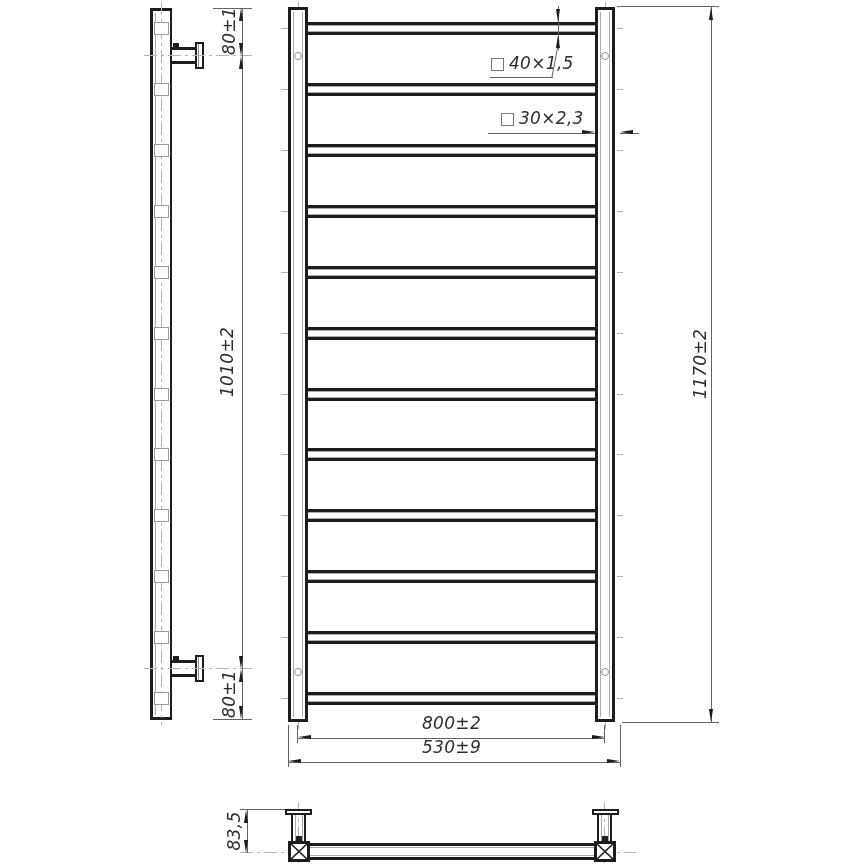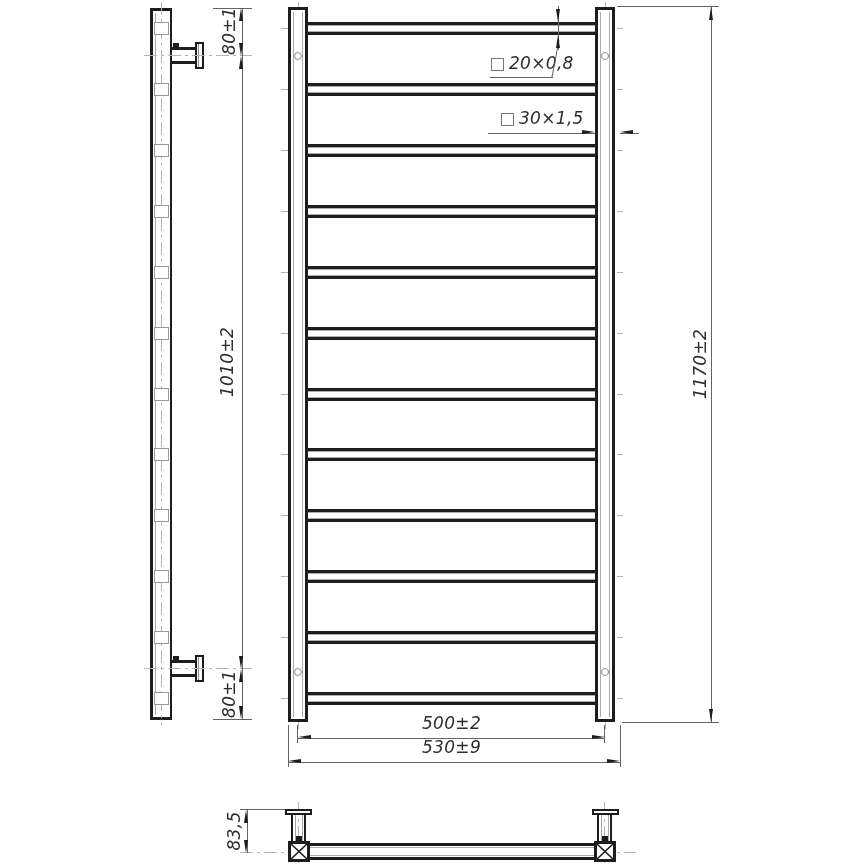--- a/index.html
+++ b/index.html
@@ -134,49 +134,49 @@
 
     <div class="post" style="left:288px;top:7px;width:20px;height:715px;"></div>
     <div class="post" style="left:595px;top:7px;width:20px;height:715px;"></div>
 
     <div class="hole" style="left:294px;top:52px;"></div>
     <div class="hole" style="left:601px;top:52px;"></div>
     <div class="hole" style="left:294px;top:668px;"></div>
     <div class="hole" style="left:601px;top:668px;"></div>
 
     <div class="sq-icon" style="left:491px;top:58px;"></div>
-    <div class="dimtxt" style="left: 509px; top: 53px; color: rgb(46, 46, 46);">20×0,8</div>
+    <div class="dimtxt" style="left: 509px; top: 53px; color: rgb(46, 46, 46);">40×1,5</div>
     <div class="ln-dim" style="left: 490px; top: 76.5px; width: 63px; height: 1px; background: rgb(99, 99, 99);"></div>
     <svg style="left:544px;top:36px;" width="20" height="45">
       <line x1="8" y1="41" x2="15" y2="4" stroke="#636363" stroke-width="1"></line>
     </svg>
     <div class="ln-dim" style="left: 558px; top: 6px; width: 1px; height: 44px; background: rgb(99, 99, 99);"></div>
     <div class="arr arr-down" style="left:556px;top:9px;"></div>
     <div class="arr arr-up" style="left:556px;top:35px;"></div>
 
     <div class="sq-icon" style="left:501px;top:113px;"></div>
-    <div class="dimtxt" style="left: 519px; top: 108px; color: rgb(46, 46, 46);">30×1,5</div>
+    <div class="dimtxt" style="left: 519px; top: 108px; color: rgb(46, 46, 46);">30×2,3</div>
     <div class="ln-dim" style="left: 488px; top: 132.5px; width: 107px; height: 1px; background: rgb(99, 99, 99);"></div>
     <div class="ln-dim" style="left: 620px; top: 132.5px; width: 19px; height: 1px; background: rgb(99, 99, 99);"></div>
     <div class="arr arr-right" style="left:582px;top:130px;"></div>
     <div class="arr arr-left" style="left:620px;top:130px;"></div>
 
     <div class="ln-dim" style="left: 617px; top: 6px; width: 102px; height: 1px; background: rgb(99, 99, 99);"></div>
     <div class="ln-dim" style="left: 622px; top: 721.5px; width: 97px; height: 1px; background: rgb(99, 99, 99);"></div>
     <div class="ln-dim" style="left: 711px; top: 6.5px; width: 1px; height: 715px; background: rgb(99, 99, 99);"></div>
     <div class="arr arr-up" style="left:709px;top:6.5px;"></div>
     <div class="arr arr-down" style="left:709px;top:709px;"></div>
     <div class="dimtxt rot" style="left: 654px; top: 354px; width: 92px; color: rgb(46, 46, 46);">1170±2</div>
 
     <div class="ln-dim" style="left: 297px; top: 725px; width: 1px; height: 18px; background: rgb(99, 99, 99);"></div>
     <div class="ln-dim" style="left: 604px; top: 725px; width: 1px; height: 18px; background: rgb(99, 99, 99);"></div>
     <div class="ln-dim" style="left: 297.5px; top: 737.5px; width: 307px; height: 1px; background: rgb(99, 99, 99);"></div>
     <div class="arr arr-left" style="left:297.5px;top:735px;"></div>
     <div class="arr arr-right" style="left:591.5px;top:735px;"></div>
-    <div class="dimtxt" style="left: 389px; top: 713px; width: 125px; color: rgb(46, 46, 46);">500±2</div>
+    <div class="dimtxt" style="left: 389px; top: 713px; width: 125px; color: rgb(46, 46, 46);">800±2</div>
 
     <div class="ln-dim" style="left: 287.5px; top: 725px; width: 1px; height: 42px; background: rgb(99, 99, 99);"></div>
     <div class="ln-dim" style="left: 619.5px; top: 725px; width: 1px; height: 42px; background: rgb(99, 99, 99);"></div>
     <div class="ln-dim" style="left: 288px; top: 761.5px; width: 332px; height: 1px; background: rgb(99, 99, 99);"></div>
     <div class="arr arr-left" style="left:288px;top:759px;"></div>
     <div class="arr arr-right" style="left:607px;top:759px;"></div>
     <div class="dimtxt" style="left: 389px; top: 737px; width: 125px; color: rgb(46, 46, 46);">530±9</div>
   </div>
 
   <div>

